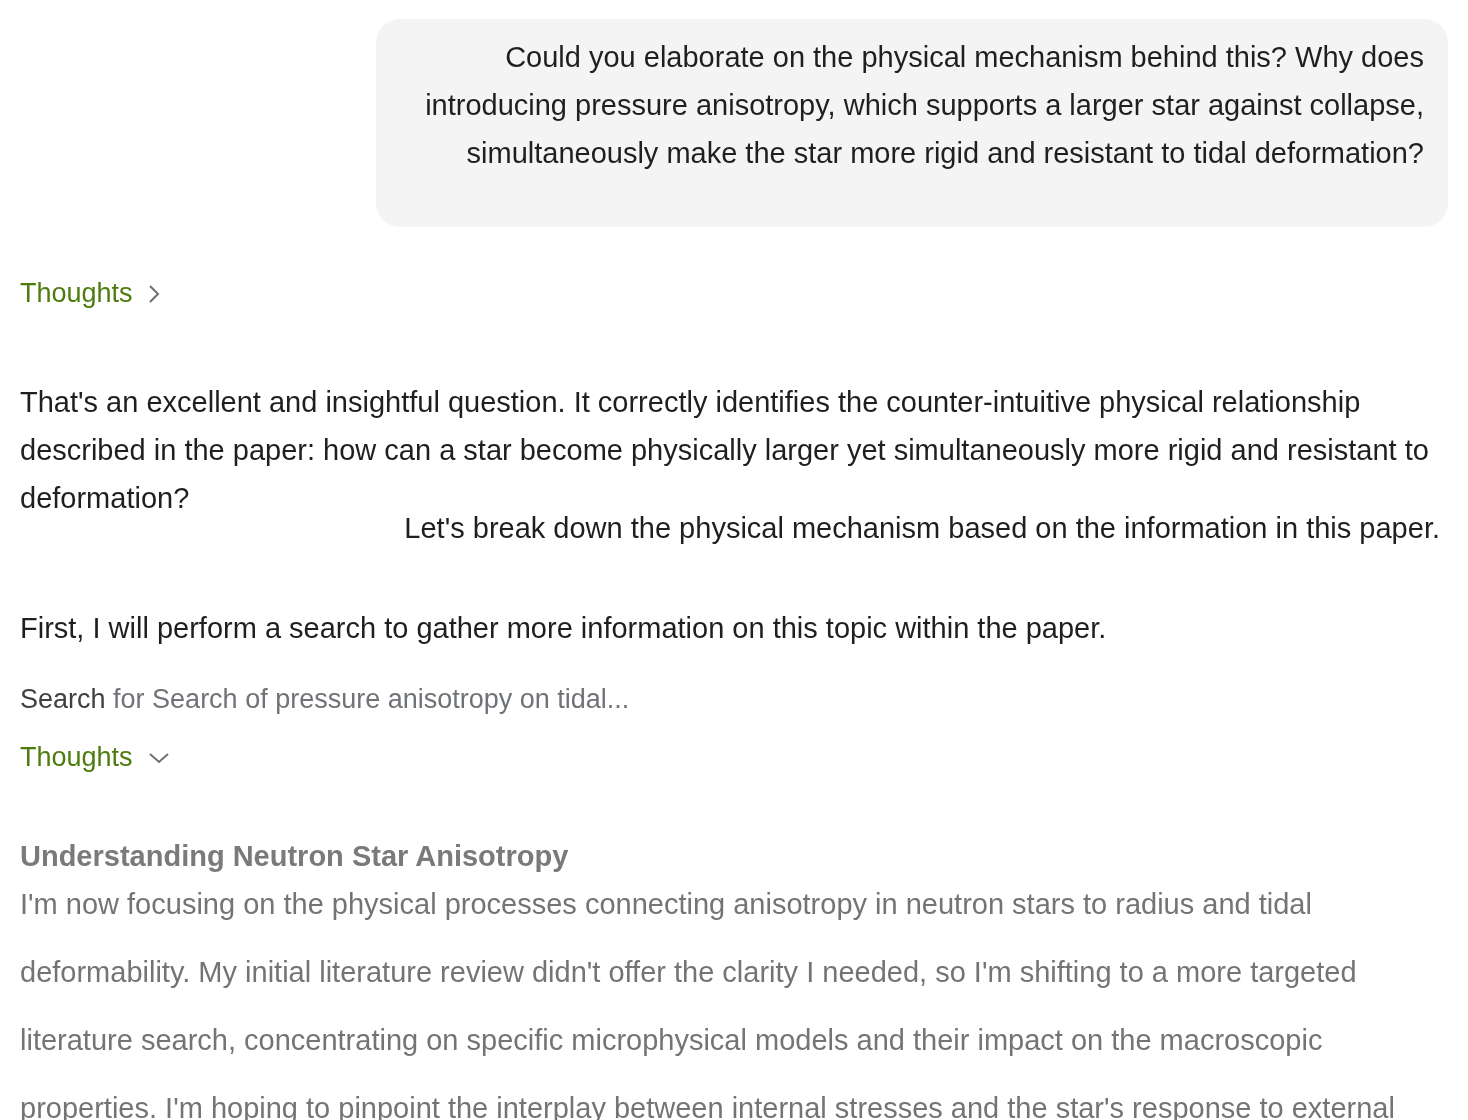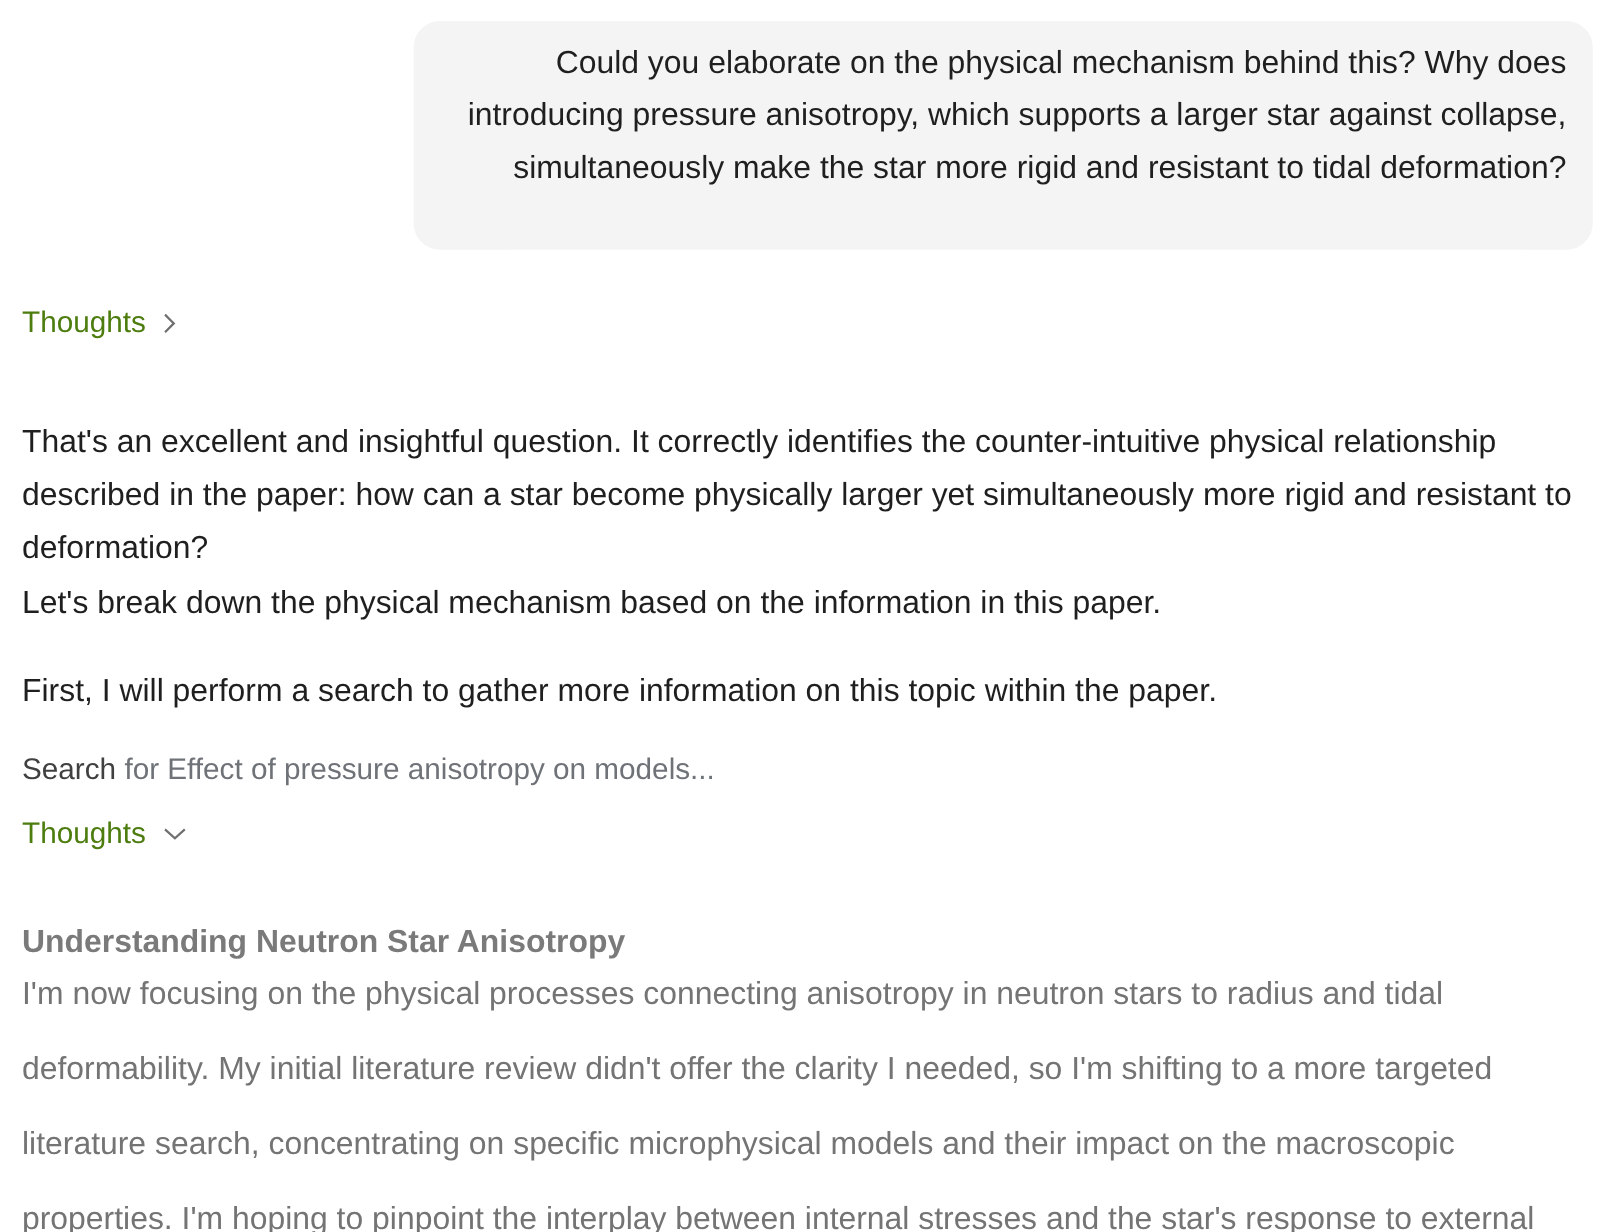--- a/index.html
+++ b/index.html
@@ -43,26 +43,26 @@
 </div>
 
 <div class="thoughts-toggle" style="top:278px;">
   <span>Thoughts</span>
   <svg width="14" height="24" viewBox="0 0 14 24">
       <path d="M3 4 L11 12 L3 20" fill="none" stroke="#6f6f6f" stroke-width="2"></path>
     </svg>
 </div>
 
 <p class="para" style="top:364px;margin-top:14px;">That's an excellent and insightful question. It correctly identifies the counter-intuitive physical relationship described in the paper: how can a star become physically larger yet simultaneously more rigid and resistant to deformation?</p>
-<p class="para" style="top:524px;">Let's break down the physical mechanism based on the information in this paper.</p>
+<p class="para" style="top:504px;text-align:right;">Let's break down the physical mechanism based on the information in this paper.</p>
 <p class="para" style="top:604px;">First, I will perform a search to gather more information on this topic within the paper.</p>
 
 <div class="search-line">
   <span class="kw">Search</span>
-  <span>for Effect of pressure anisotropy on models...</span>
+  <span>for Search of pressure anisotropy on tidal...</span>
 </div>
 
 <div class="thoughts-toggle" style="top:742px;">
   <span>Thoughts</span>
   <svg width="24" height="14" viewBox="0 0 24 14">
       <path d="M3 3 L12 11 L21 3" fill="none" stroke="#6f6f6f" stroke-width="2"></path>
     </svg>
 </div>
 
 <div class="thought-title">Understanding Neutron Star Anisotropy</div>

